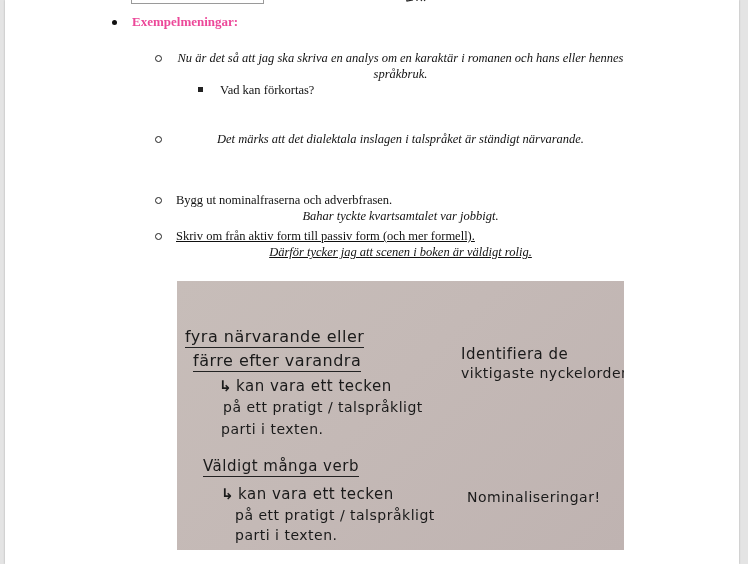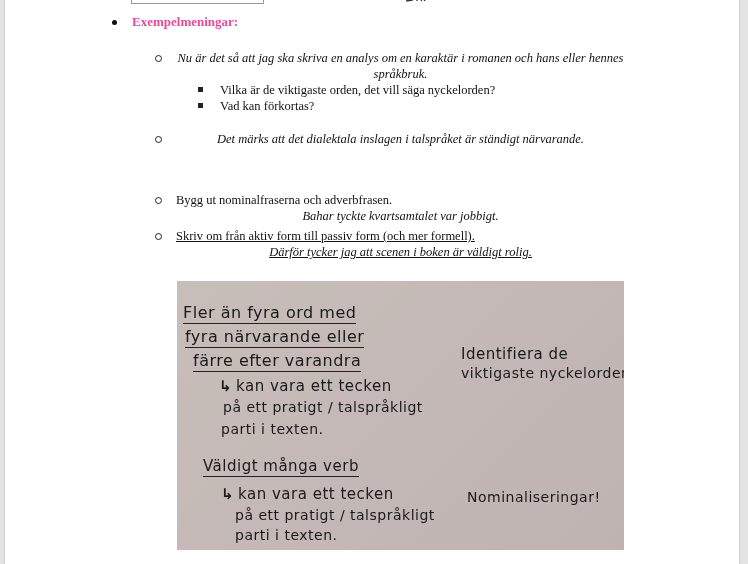--- a/index.html
+++ b/index.html
@@ -72,21 +72,20 @@
 
   <div class="heading">
     <span class="bullet"></span><span>Exempelmeningar:</span>
   </div>
 
   <div class="item" style="top:50px;">
     <span class="circ"></span>
     <div class="text ital">Nu är det så att jag ska skriva en analys om en karaktär i romanen och hans eller hennes språkbruk.</div>
     <div class="sub">
       <span class="sq"></span>
-      <span class="t">Vilka är de viktigaste orden, det vill säga nyckelorden?</span>
     </div>
     <div class="sub">
       <span class="sq"></span>
       <span class="t">Vad kan förkortas?</span>
     </div>
   </div>
 
   <div class="item" style="top:131px;">
     <span class="circ"></span>
     <div class="text ital">Det märks att det dialektala inslagen i talspråket är ständigt närvarande.</div>
@@ -98,21 +97,20 @@
     <div class="text ital">Bahar tyckte kvartsamtalet var jobbigt.</div>
   </div>
 
   <div class="item" style="top:228px;text-decoration:underline;">
     <span class="circ"></span>
     <div class="text">Skriv om från aktiv form till passiv form (och mer formell).</div>
     <div class="text ital">Därför tycker jag att scenen i boken är väldigt rolig.</div>
   </div>
 
   <div class="photo">
-    <div class="hw ul" style="left:6px; top:22px; font-size:16px;">Fler än fyra ord med</div>
     <div class="hw ul" style="left:8px; top:46px; font-size:16px;">fyra närvarande eller</div>
     <div class="hw ul" style="left:16px; top:70px; font-size:16px;">färre efter varandra</div>
 
     <div class="hw" style="left:42px; top:96px;">
       <span class="arrow">↳</span><span>kan vara ett tecken</span>
     </div>
     <div class="hw" style="left:46px; top:118px; font-size:14px;">på ett pratigt / talspråkligt</div>
     <div class="hw" style="left:44px; top:140px; font-size:14px;">parti i texten.</div>
 
     <div class="hw ul" style="left:26px; top:176px; font-size:15px;">Väldigt många verb</div>

